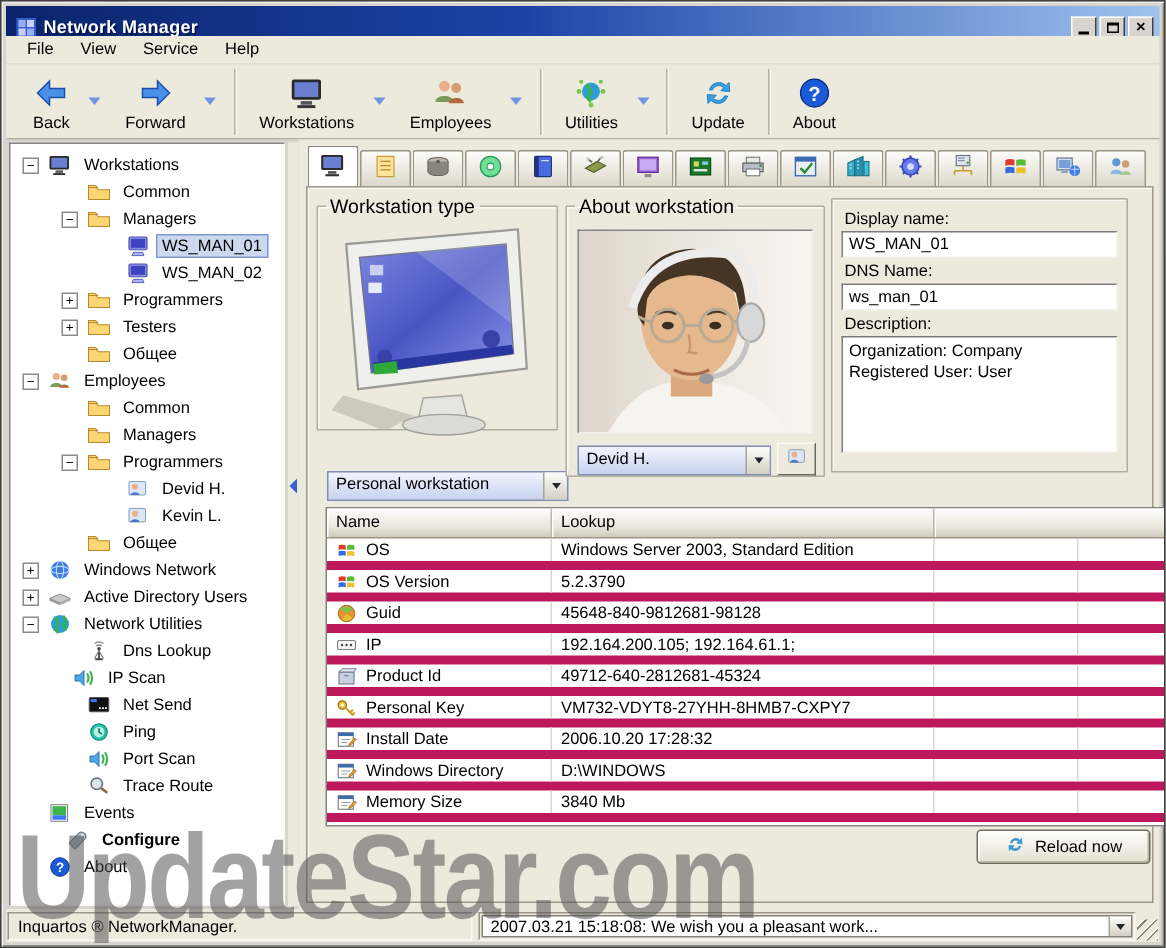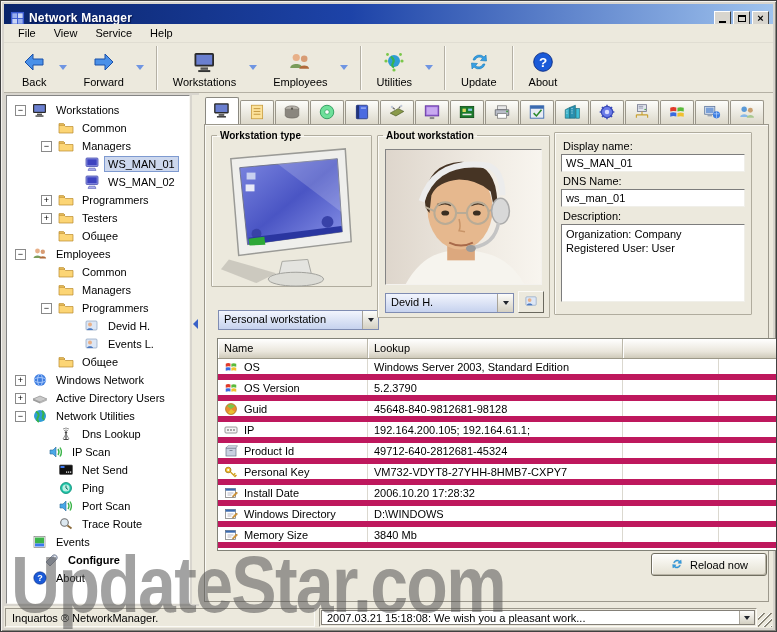--- a/index.html
+++ b/index.html
@@ -56,21 +56,21 @@
   .tab{width:34px;height:24px;margin-right:1px;border:1px solid #9a968a;border-bottom:none;
     border-radius:2px 2px 0 0;background:linear-gradient(#fdfdfa,#dcd8ca);
     display:flex;align-items:center;justify-content:center;}
   .tab.active{height:27px;background:#fff;border-color:#8a8880;}
   .tab svg{width:18px;height:18px;}
   
   #panel{position:absolute;left:5px;top:31px;right:4px;bottom:4px;background:#ece9dd;
     border:1px solid #9c988c;box-shadow:inset 1px 1px 0 #fbfaf6;}
   fieldset{position:absolute;margin:0;padding:0;border:1px solid #b0ac9e;
     box-shadow:inset 1px 1px 0 #fbfaf6;border-radius:1px;}
-  legend{font-size:10px;padding:0 3px;margin-left:5px;font-weight:bold;}
+  legend{font-size:13px;padding:0 3px;margin-left:5px;}
   #fs-wtype{left:6px;top:5px;width:161px;height:157px;}
   #monitor-art{position:absolute;left:5px;top:2px;width:148px;height:142px;}
   #combo-wtype{position:absolute;left:6px;top:169px;width:161px;}
   #fs-about{left:172px;top:5px;width:173px;height:188px;}
   #photo{position:absolute;left:7px;top:8px;width:157px;height:136px;border:1px solid;
     border-color:#848484 #f4f2ee #f4f2ee #848484;overflow:hidden;}
   #photo svg{width:100%;height:100%;display:block;}
   #combo-person{position:absolute;left:7px;top:152px;width:129px;}
   #personbtn{position:absolute;left:140px;top:150px;width:26px;height:22px;background:#ece9dd;
     border:1px solid;border-color:#fbfaf6 #6a685e #6a685e #fbfaf6;display:flex;align-items:center;justify-content:center;}
@@ -390,21 +390,21 @@
             </svg></span>
           <span class="tlab">Devid H.</span>
         </div>
         <div class="trow" style="padding-left: 60px;">
           <span class="expslot"></span>
           <span class="ticn16"><svg viewBox="0 0 16 16">
               <rect x="2" y="3" width="11" height="9" rx="1" fill="#dce6f5" stroke="#8aa0c0" stroke-width=".7"></rect>
               <circle cx="6" cy="6.5" r="2" fill="#e8b088"></circle>
               <path d="M3 12 c0-2.5 6-2.5 6 0z" fill="#4a78c0"></path>
             </svg></span>
-          <span class="tlab">Events L.</span>
+          <span class="tlab">Kevin L.</span>
         </div>
         <div class="trow" style="padding-left: 34px;">
           <span class="expslot"></span>
           <span class="ticn16"><svg viewBox="0 0 16 16">
               <path d="M1 5 L1 13 L15 13 L15 6.5 L7.5 6.5 L6 5 Z" fill="#FCD575" stroke="#B98A2D" stroke-width=".7"></path>
               <path d="M1 5 L1 3.6 L5.6 3.6 L7 5Z" fill="#FCD575" stroke="#B98A2D" stroke-width=".7"></path>
             </svg></span>
           <span class="tlab">Общее</span>
         </div>
         <div class="trow" style="padding-left: 8px;">

